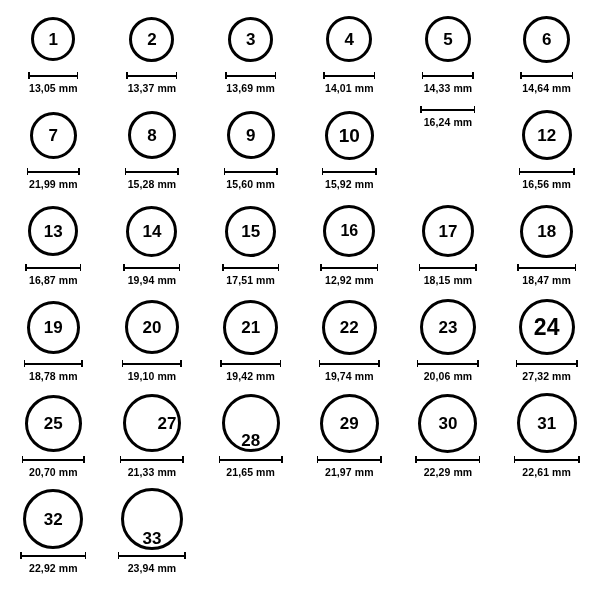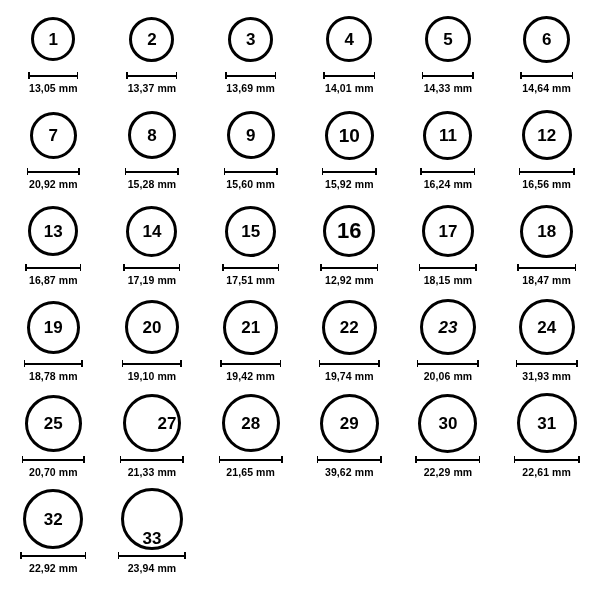--- a/index.html
+++ b/index.html
@@ -191,21 +191,21 @@
           <div class="ring-circle" style="width: 47px; height: 47px;">
             <span class="ring-number" style="font-size: 17px;">7</span>
           </div>
         </div>
         <div class="ring-measure">
           <div class="ring-dim" style="width: 53px;">
             <div class="dim-line"></div>
             <div class="dim-cap left"></div>
             <div class="dim-cap right"></div>
           </div>
-          <div class="ring-label">20,92 mm</div>
+          <div class="ring-label">21,99 mm</div>
         </div>
       </div>
       <div class="ring-cell">
         <div class="ring-circle-wrap">
           <div class="ring-circle" style="width: 48px; height: 48px;">
             <span class="ring-number" style="font-size: 17px;">8</span>
           </div>
         </div>
         <div class="ring-measure">
           <div class="ring-dim" style="width: 54px;">
@@ -240,25 +240,20 @@
         <div class="ring-measure">
           <div class="ring-dim" style="width: 55px;">
             <div class="dim-line"></div>
             <div class="dim-cap left"></div>
             <div class="dim-cap right"></div>
           </div>
           <div class="ring-label">15,92 mm</div>
         </div>
       </div>
       <div class="ring-cell">
-        <div class="ring-circle-wrap">
-          <div class="ring-circle" style="width: 49px; height: 49px;">
-            <span class="ring-number" style="font-size: 17px;">11</span>
-          </div>
-        </div>
         <div class="ring-measure">
           <div class="ring-dim" style="width: 55px;">
             <div class="dim-line"></div>
             <div class="dim-cap left"></div>
             <div class="dim-cap right"></div>
           </div>
           <div class="ring-label">16,24 mm</div>
         </div>
       </div>
       <div class="ring-cell">
@@ -296,42 +291,42 @@
           <div class="ring-circle" style="width: 51px; height: 51px;">
             <span class="ring-number" style="font-size: 17px;">14</span>
           </div>
         </div>
         <div class="ring-measure">
           <div class="ring-dim" style="width: 57px;">
             <div class="dim-line"></div>
             <div class="dim-cap left"></div>
             <div class="dim-cap right"></div>
           </div>
-          <div class="ring-label">17,19 mm</div>
+          <div class="ring-label">19,94 mm</div>
         </div>
       </div>
       <div class="ring-cell">
         <div class="ring-circle-wrap">
           <div class="ring-circle" style="width: 51px; height: 51px;">
             <span class="ring-number" style="font-size: 17px;">15</span>
           </div>
         </div>
         <div class="ring-measure">
           <div class="ring-dim" style="width: 57px;">
             <div class="dim-line"></div>
             <div class="dim-cap left"></div>
             <div class="dim-cap right"></div>
           </div>
           <div class="ring-label">17,51 mm</div>
         </div>
       </div>
       <div class="ring-cell">
         <div class="ring-circle-wrap">
           <div class="ring-circle" style="width: 52px; height: 52px;">
-            <span class="ring-number" style="font-size: 22px;">16</span>
+            <span class="ring-number" style="font-size: 16px;">16</span>
           </div>
         </div>
         <div class="ring-measure">
           <div class="ring-dim" style="width: 58px;">
             <div class="dim-line"></div>
             <div class="dim-cap left"></div>
             <div class="dim-cap right"></div>
           </div>
           <div class="ring-label">12,92 mm</div>
         </div>
@@ -422,45 +417,45 @@
             <div class="dim-line"></div>
             <div class="dim-cap left"></div>
             <div class="dim-cap right"></div>
           </div>
           <div class="ring-label">19,74 mm</div>
         </div>
       </div>
       <div class="ring-cell">
         <div class="ring-circle-wrap">
           <div class="ring-circle" style="width: 56px; height: 56px;">
-            <span class="ring-number" style="font-size: 17px; font-style: italic;">23</span>
+            <span class="ring-number" style="font-size: 17px;">23</span>
           </div>
         </div>
         <div class="ring-measure">
           <div class="ring-dim" style="width: 62px;">
             <div class="dim-line"></div>
             <div class="dim-cap left"></div>
             <div class="dim-cap right"></div>
           </div>
           <div class="ring-label">20,06 mm</div>
         </div>
       </div>
       <div class="ring-cell">
         <div class="ring-circle-wrap">
           <div class="ring-circle" style="width: 56px; height: 56px;">
-            <span class="ring-number" style="font-size: 17px;">24</span>
+            <span class="ring-number" style="font-size: 23px;">24</span>
           </div>
         </div>
         <div class="ring-measure">
           <div class="ring-dim" style="width: 62px;">
             <div class="dim-line"></div>
             <div class="dim-cap left"></div>
             <div class="dim-cap right"></div>
           </div>
-          <div class="ring-label">31,93 mm</div>
+          <div class="ring-label">27,32 mm</div>
         </div>
       </div>
       <div class="ring-cell">
         <div class="ring-circle-wrap">
           <div class="ring-circle" style="width: 57px; height: 57px;">
             <span class="ring-number" style="font-size: 17px;">25</span>
           </div>
         </div>
         <div class="ring-measure">
           <div class="ring-dim" style="width: 63px;">
@@ -481,21 +476,21 @@
           <div class="ring-dim" style="width: 64px;">
             <div class="dim-line"></div>
             <div class="dim-cap left"></div>
             <div class="dim-cap right"></div>
           </div>
           <div class="ring-label">21,33 mm</div>
         </div>
       </div>
       <div class="ring-cell">
         <div class="ring-circle-wrap">
-          <div class="ring-circle" style="width: 58px; height: 58px;">
+          <div class="ring-circle" style="width: 58px; height: 58px; align-items: flex-end;">
             <span class="ring-number" style="font-size: 17px;">28</span>
           </div>
         </div>
         <div class="ring-measure">
           <div class="ring-dim" style="width: 64px;">
             <div class="dim-line"></div>
             <div class="dim-cap left"></div>
             <div class="dim-cap right"></div>
           </div>
           <div class="ring-label">21,65 mm</div>
@@ -506,21 +501,21 @@
           <div class="ring-circle" style="width: 59px; height: 59px;">
             <span class="ring-number" style="font-size: 17px;">29</span>
           </div>
         </div>
         <div class="ring-measure">
           <div class="ring-dim" style="width: 65px;">
             <div class="dim-line"></div>
             <div class="dim-cap left"></div>
             <div class="dim-cap right"></div>
           </div>
-          <div class="ring-label">39,62 mm</div>
+          <div class="ring-label">21,97 mm</div>
         </div>
       </div>
       <div class="ring-cell">
         <div class="ring-circle-wrap">
           <div class="ring-circle" style="width: 59px; height: 59px;">
             <span class="ring-number" style="font-size: 17px;">30</span>
           </div>
         </div>
         <div class="ring-measure">
           <div class="ring-dim" style="width: 65px;">

